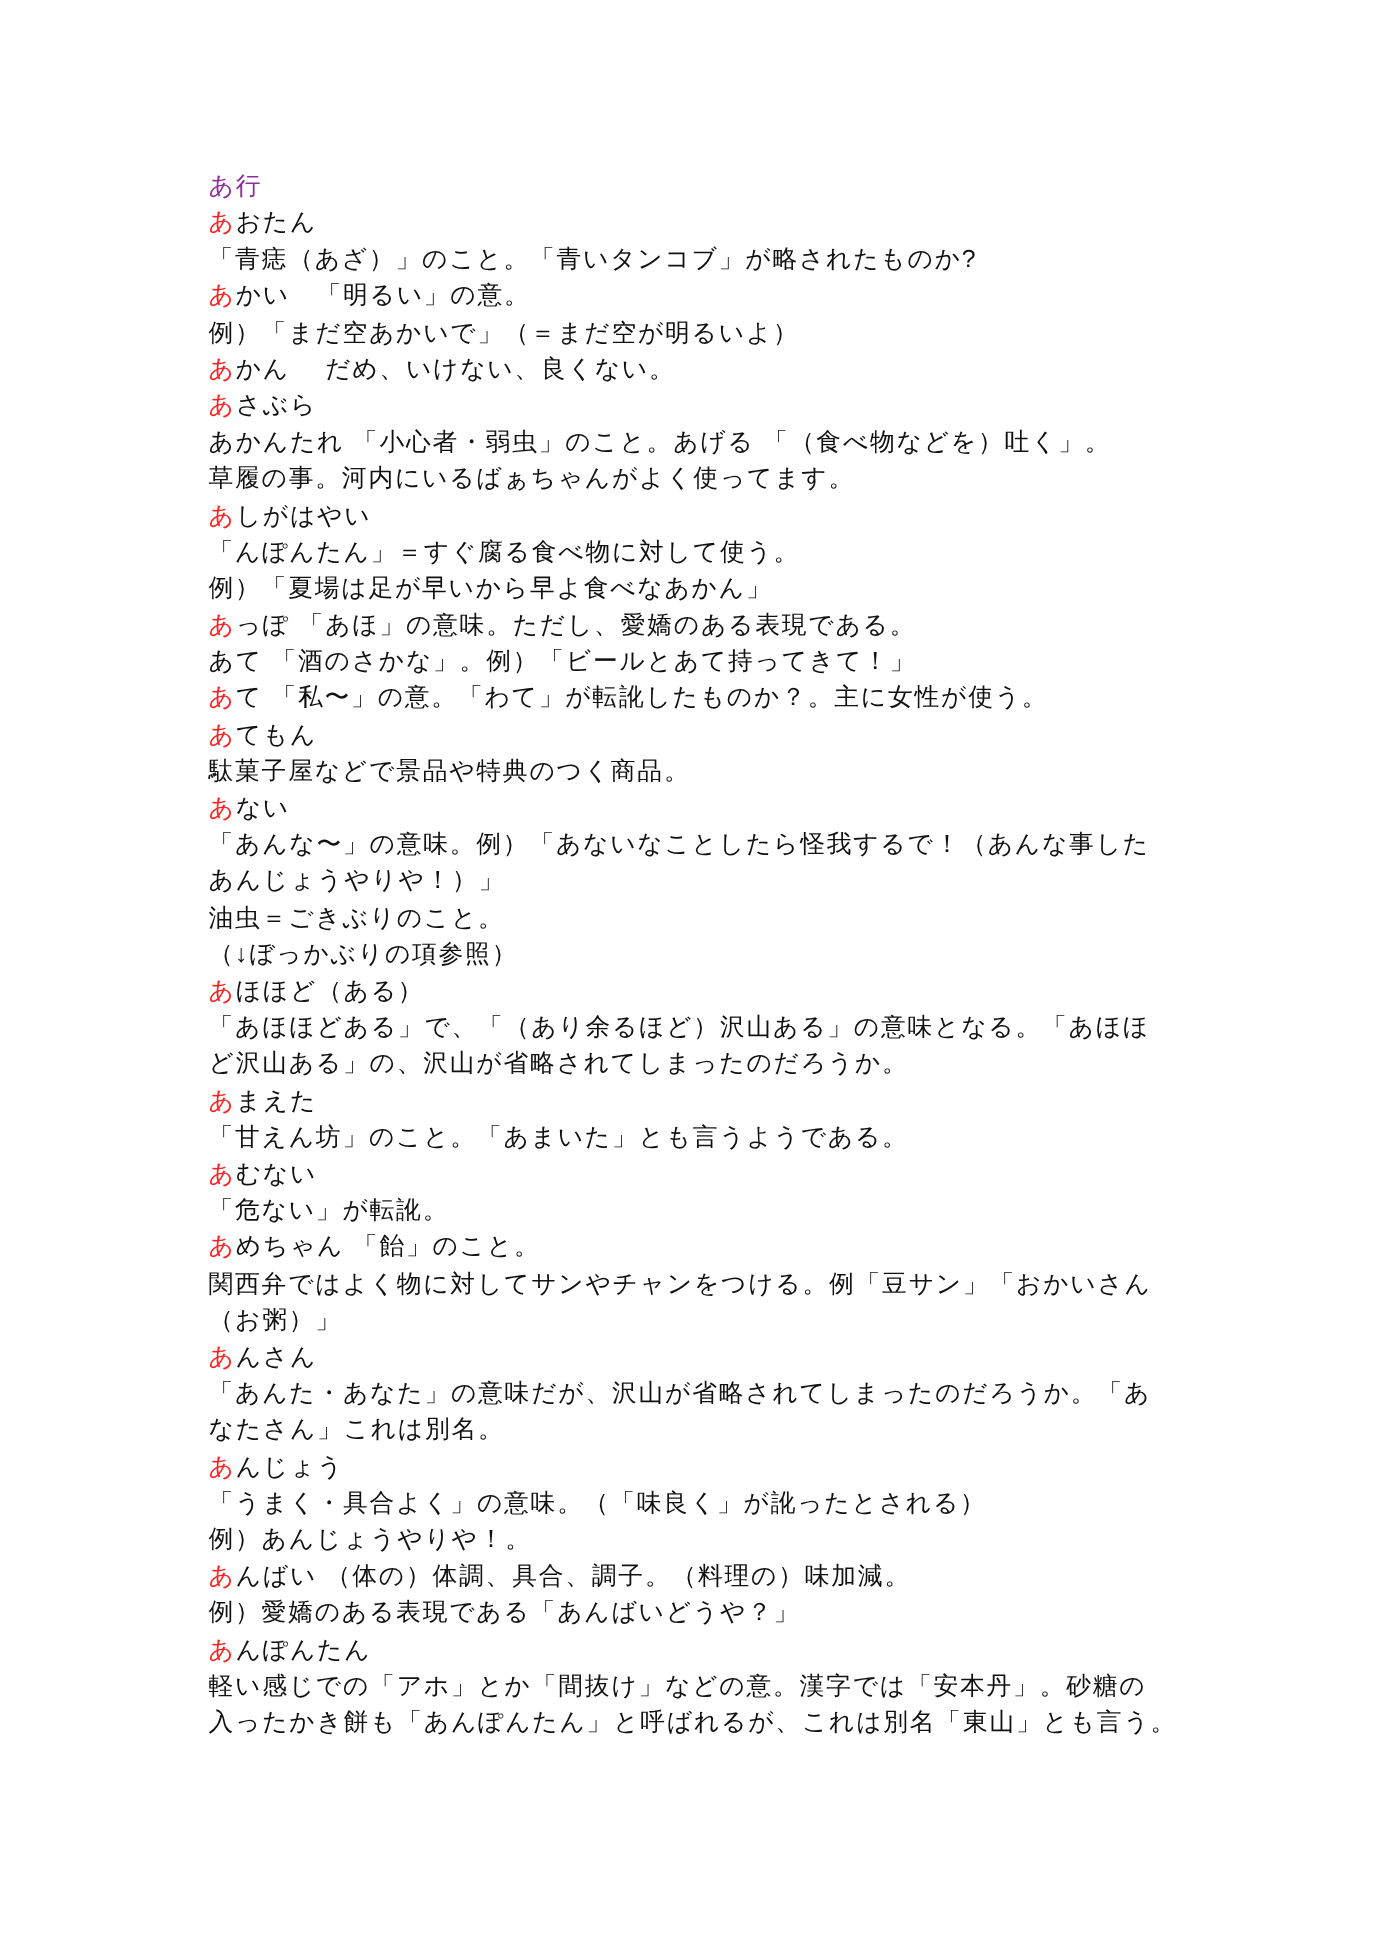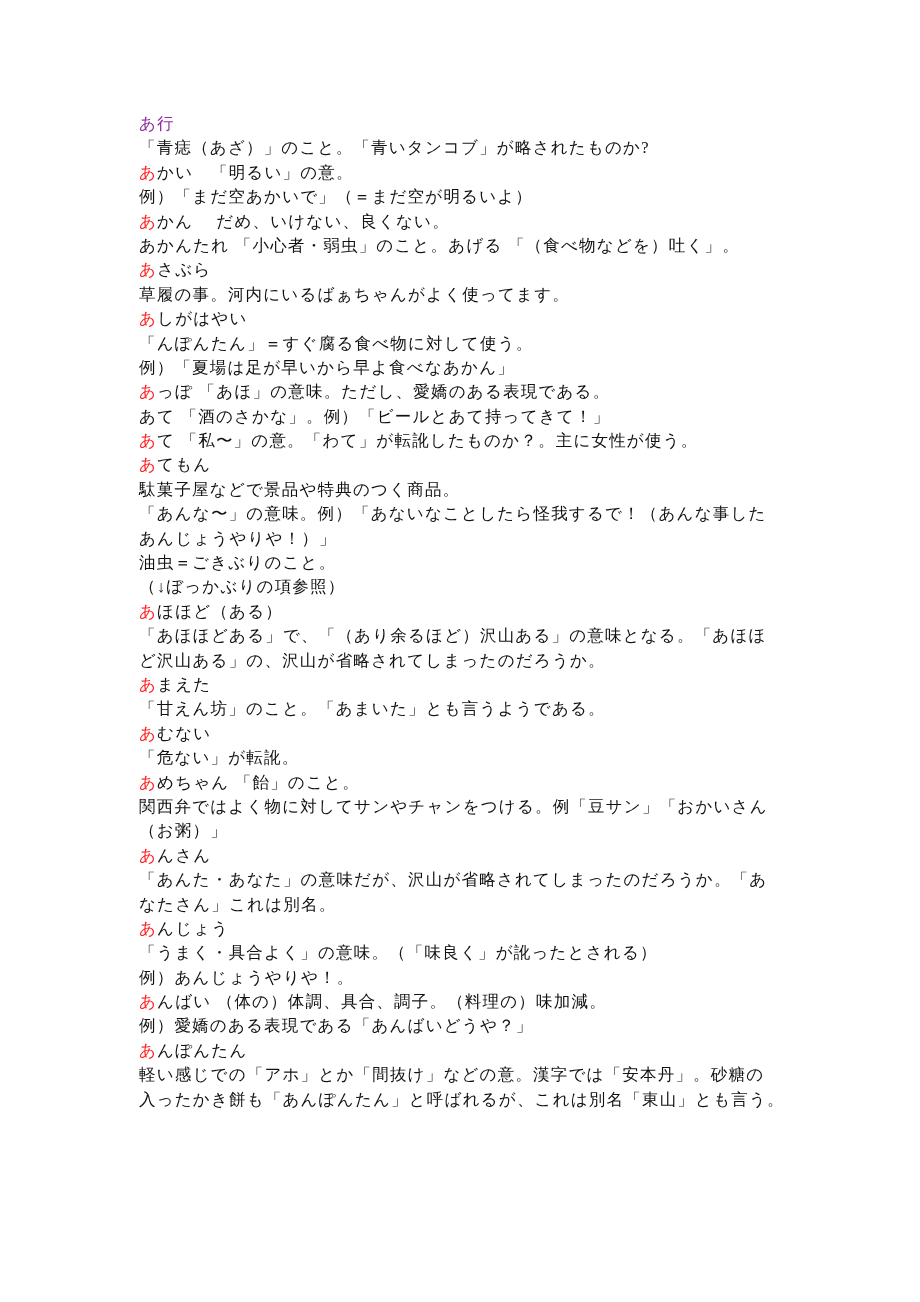--- a/index.html
+++ b/index.html
@@ -1,47 +1,49 @@
 <!DOCTYPE html>
 <html><head>
 <meta charset="utf-8">
 <style>
   html, body { margin:0; padding:0; background:#ffffff; }
   body { width:920px; height:1302px; position:relative; overflow:hidden; }
   .page {
     position:absolute; left:139px; top:112px; width:650px;
-    font-family: Liberation Serif, serif;
+    font-family: Liberation Sans, sans-serif;
     font-size:16.5px; line-height:24.4px; color:#111111;
     letter-spacing:1.2px;
   }
   .line { white-space:nowrap; height:24.4px; }
   .head { color:#8e2b9e; }
   .red { color:#ff2020; }
 </style>
 </head>
 <body>
 
 <div class="page">
   <div class="line head">あ行</div>
   <div id="lines">
+      <div class="line"><span class="red">あ</span><span>おたん</span></div>
       <div class="line"><span class="red"></span><span>「青痣（あざ）」のこと。「青いタンコブ」が略されたものか?</span></div>
       <div class="line"><span class="red">あ</span><span>かい　「明るい」の意。</span></div>
       <div class="line"><span class="red"></span><span>例）「まだ空あかいで」（＝まだ空が明るいよ）</span></div>
       <div class="line"><span class="red">あ</span><span>かん　 だめ、いけない、良くない。</span></div>
+      <div class="line"><span class="red">あ</span><span>さぶら</span></div>
       <div class="line"><span class="red"></span><span>あかんたれ 「小心者・弱虫」のこと。あげる 「（食べ物などを）吐く」。</span></div>
-      <div class="line"><span class="red">あ</span><span>さぶら</span></div>
       <div class="line"><span class="red"></span><span>草履の事。河内にいるばぁちゃんがよく使ってます。</span></div>
       <div class="line"><span class="red">あ</span><span>しがはやい</span></div>
       <div class="line"><span class="red"></span><span>「んぽんたん」＝すぐ腐る食べ物に対して使う。</span></div>
       <div class="line"><span class="red"></span><span>例）「夏場は足が早いから早よ食べなあかん」</span></div>
       <div class="line"><span class="red">あ</span><span>っぽ 「あほ」の意味。ただし、愛嬌のある表現である。</span></div>
       <div class="line"><span class="red"></span><span>あて 「酒のさかな」。例）「ビールとあて持ってきて！」</span></div>
       <div class="line"><span class="red">あ</span><span>て 「私〜」の意。「わて」が転訛したものか？。主に女性が使う。</span></div>
       <div class="line"><span class="red">あ</span><span>てもん</span></div>
       <div class="line"><span class="red"></span><span>駄菓子屋などで景品や特典のつく商品。</span></div>
+      <div class="line"><span class="red">あ</span><span>ない</span></div>
       <div class="line"><span class="red"></span><span>「あんな〜」の意味。例）「あないなことしたら怪我するで！（あんな事した</span></div>
       <div class="line"><span class="red"></span><span>あんじょうやりや！）」</span></div>
       <div class="line"><span class="red"></span><span>油虫＝ごきぶりのこと。</span></div>
       <div class="line"><span class="red"></span><span>（↓ぼっかぶりの項参照）</span></div>
       <div class="line"><span class="red">あ</span><span>ほほど（ある）</span></div>
       <div class="line"><span class="red"></span><span>「あほほどある」で、「（あり余るほど）沢山ある」の意味となる。「あほほ</span></div>
       <div class="line"><span class="red"></span><span>ど沢山ある」の、沢山が省略されてしまったのだろうか。</span></div>
       <div class="line"><span class="red">あ</span><span>まえた</span></div>
       <div class="line"><span class="red"></span><span>「甘えん坊」のこと。「あまいた」とも言うようである。</span></div>
       <div class="line"><span class="red">あ</span><span>むない</span></div>

